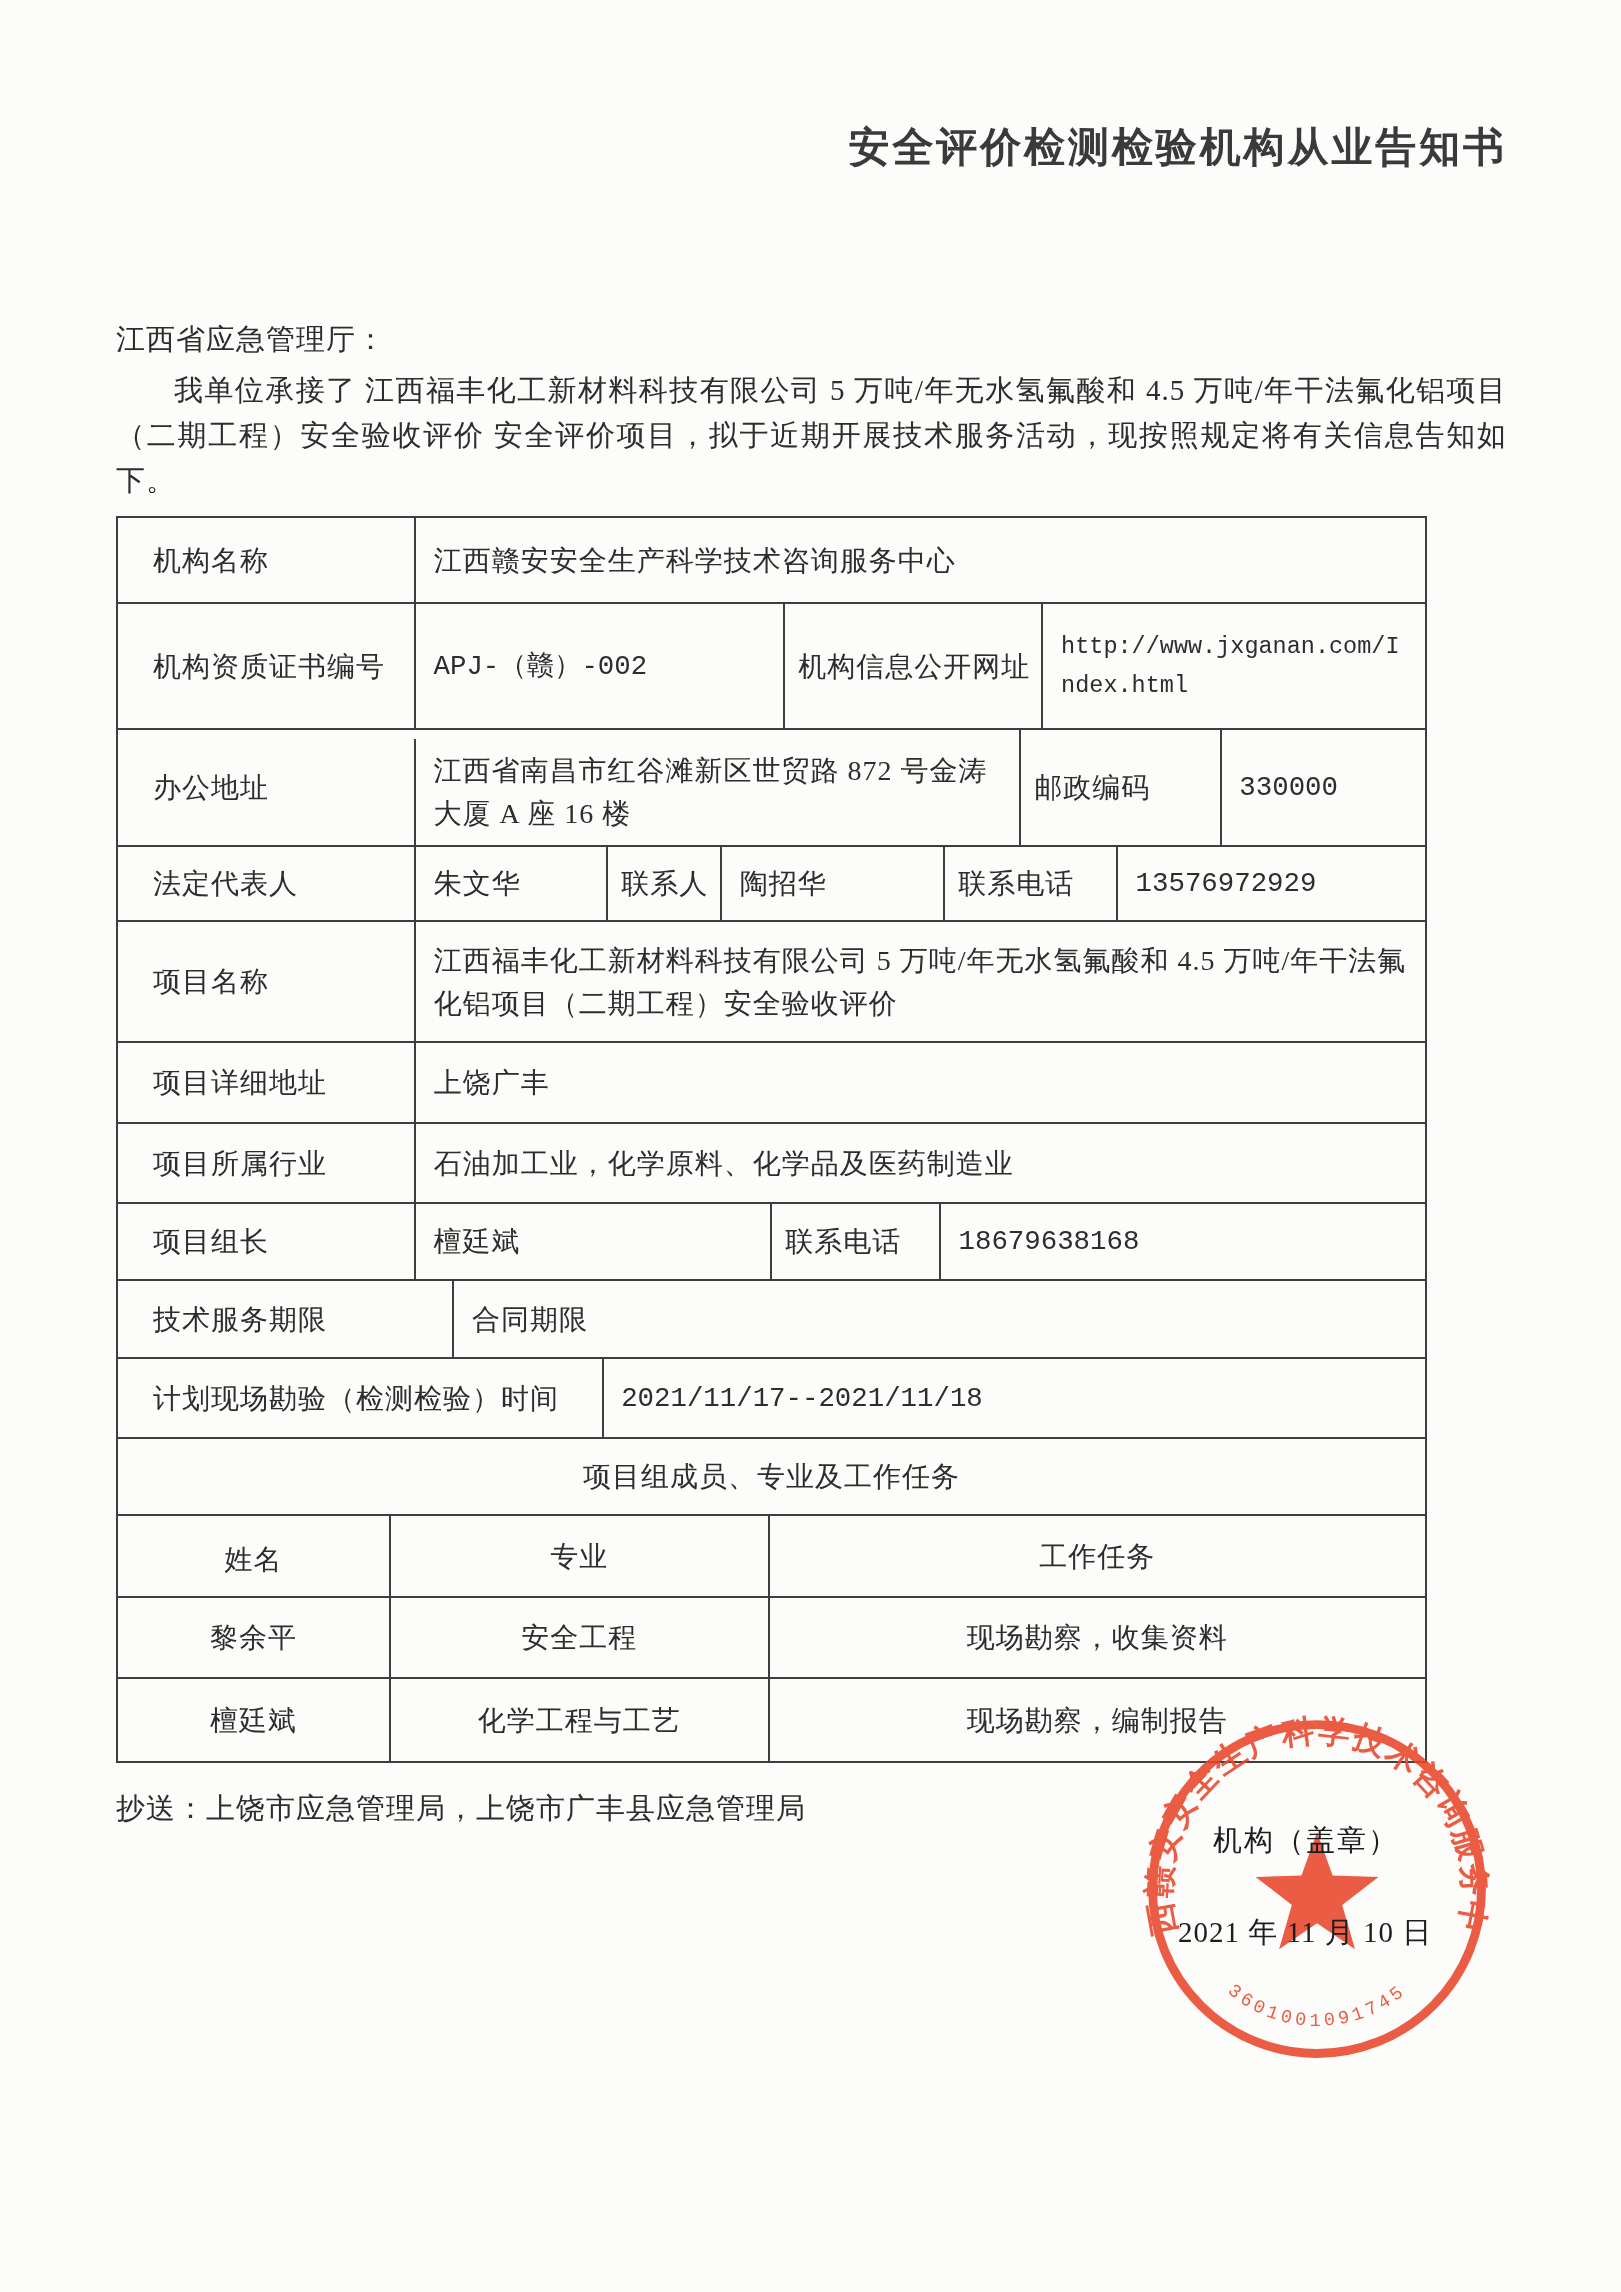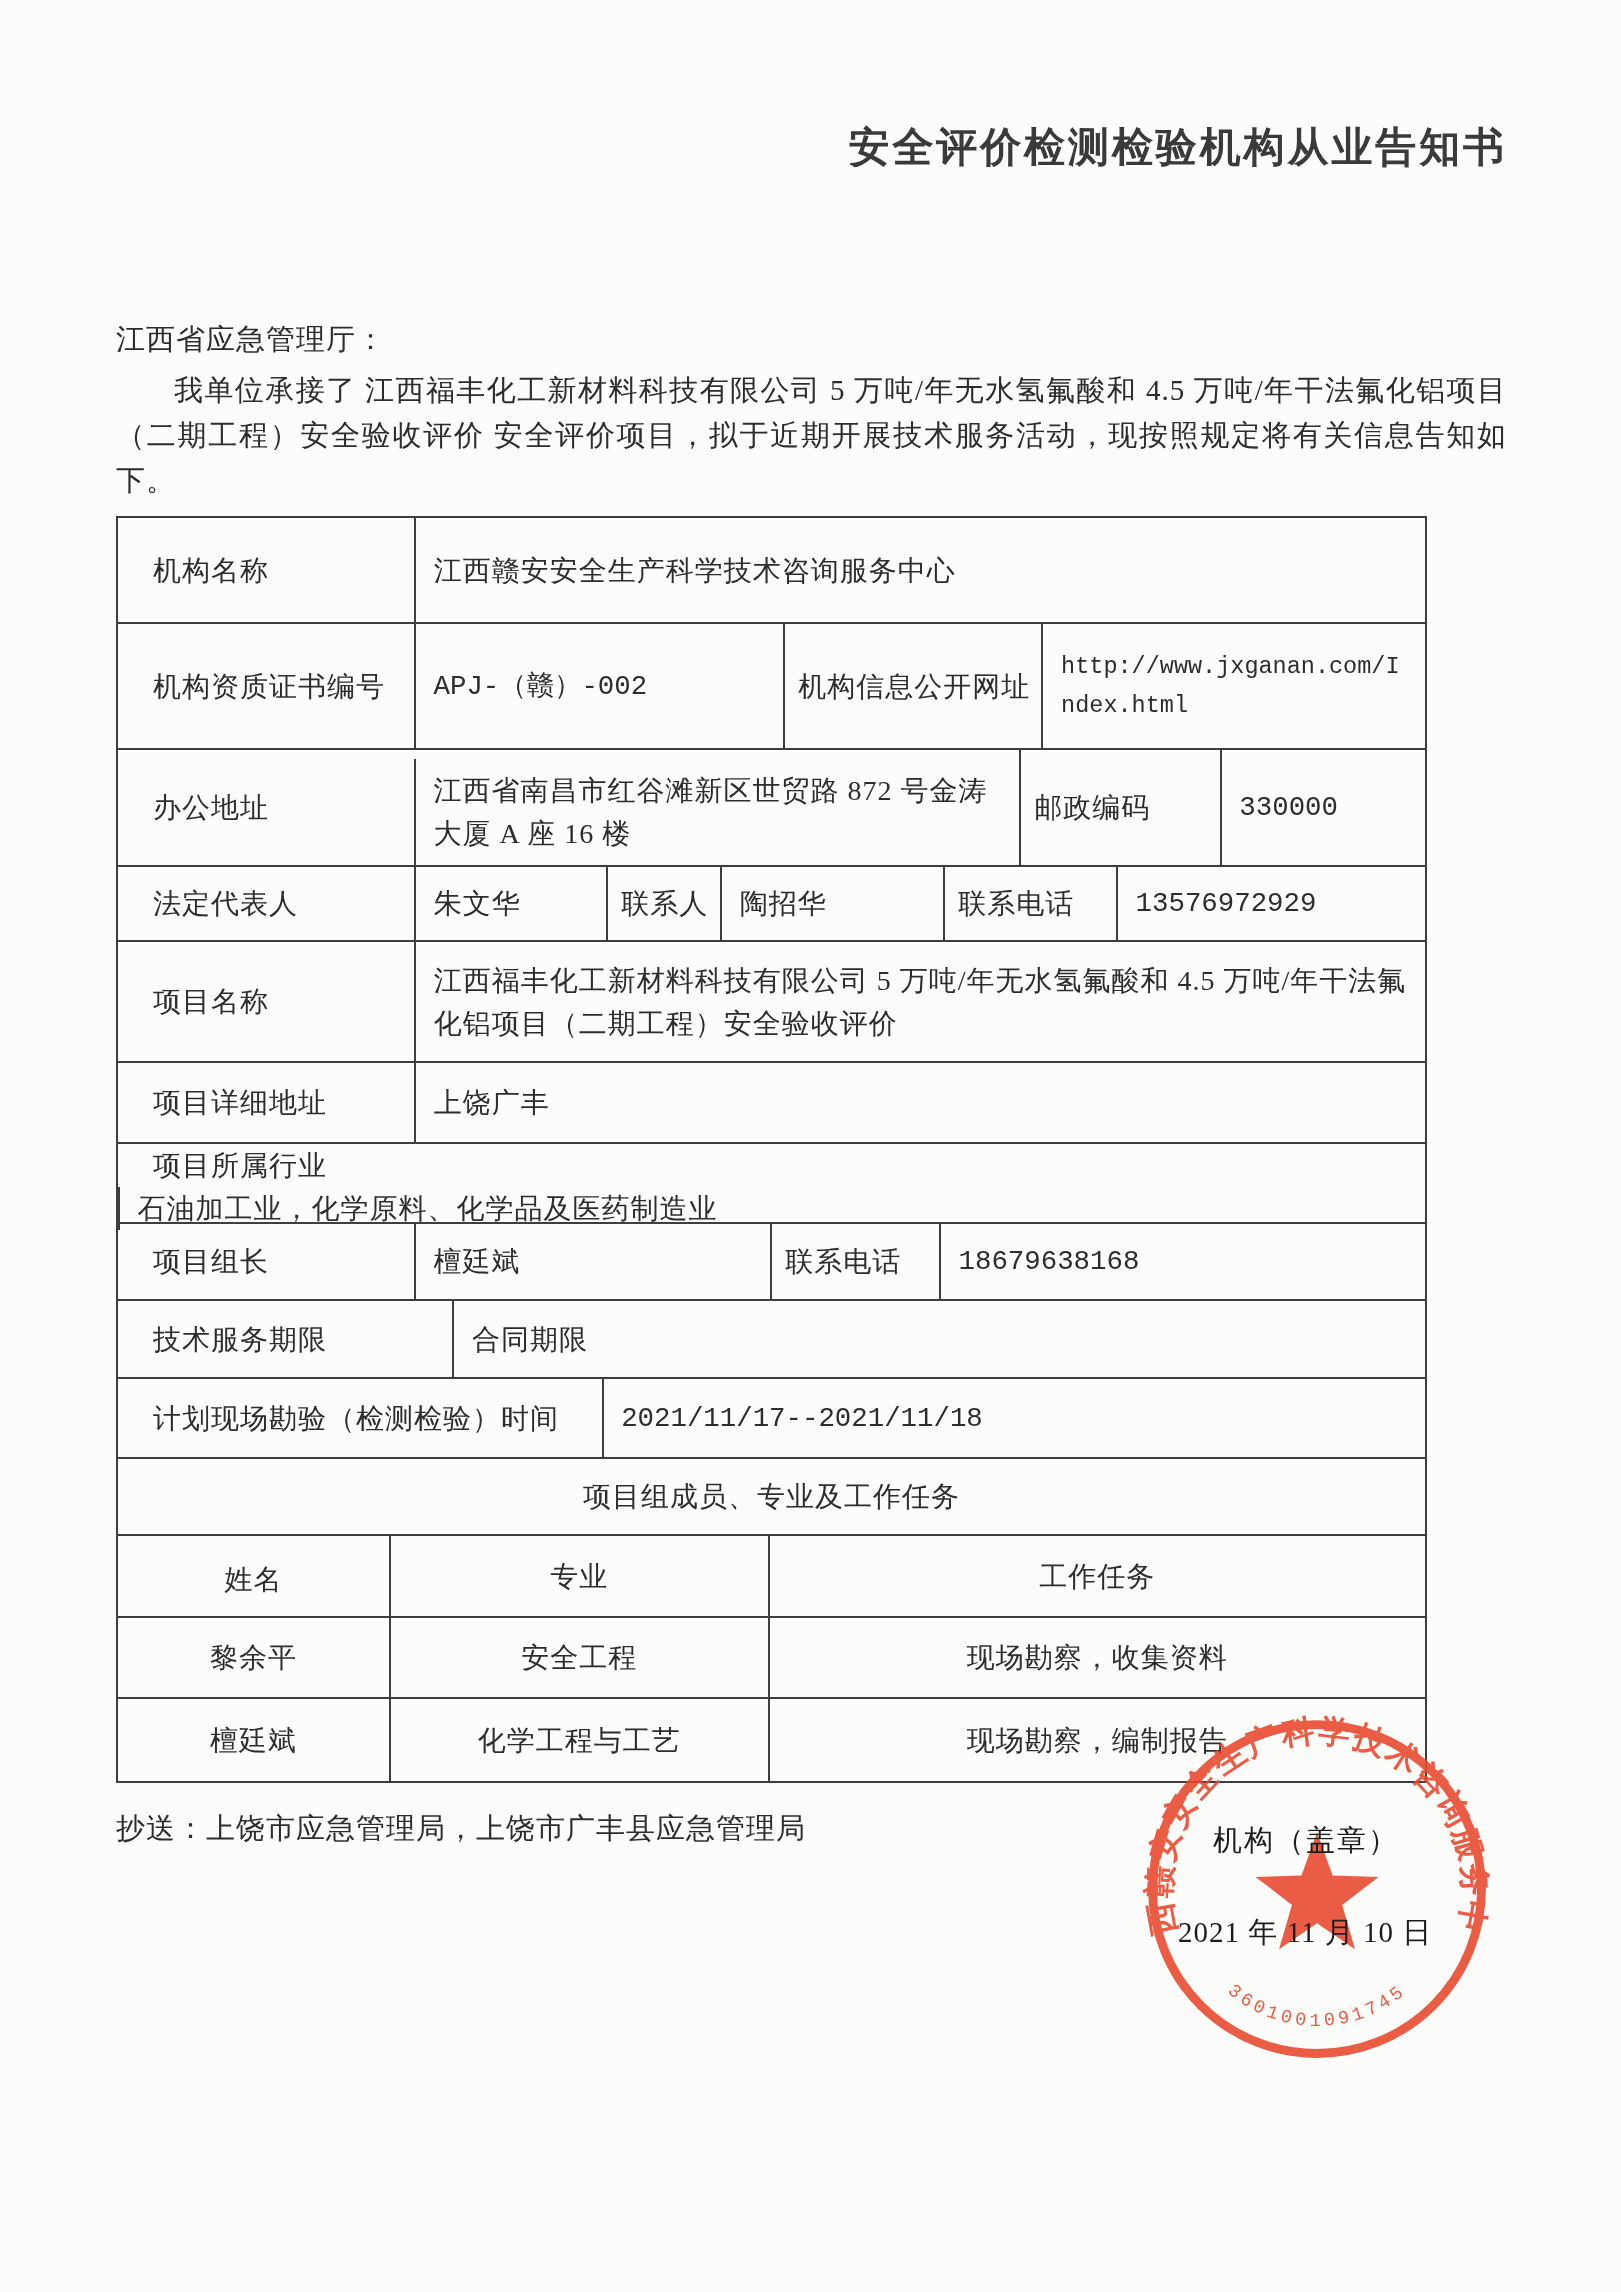--- a/index.html
+++ b/index.html
@@ -90,21 +90,21 @@
 
 <div class="page">
   <div class="content">
     <div class="doc-title">安全评价检测检验机构从业告知书</div>
 
     <div class="salutation">江西省应急管理厅：</div>
     <div class="body-para">我单位承接了 江西福丰化工新材料科技有限公司 5 万吨/年无水氢氟酸和 4.5 万吨/年干法氟化铝项目（二期工程）安全验收评价 安全评价项目，拟于近期开展技术服务活动，现按照规定将有关信息告知如下。</div>
 
     <div class="t">
 
-      <div class="tr" style="height:104px;">
+      <div class="tr" style="height:84px;">
         <div class="td lab" style="width:297px;">机构名称</div>
         <div class="td val" style="width:1014px;">江西赣安安全生产科学技术咨询服务中心</div>
       </div>
 
       <div class="tr" style="height:124px;">
         <div class="td lab" style="width:297px;">机构资质证书编号</div>
         <div class="td val mono" style="width:370px;">APJ-（赣）-002</div>
         <div class="td lab2" style="width:260px;">机构信息公开网址</div>
         <div class="td val mono url" style="width:385px;">http://www.jxganan.com/Index.html</div>
       </div>
@@ -128,21 +128,21 @@
       <div class="tr" style="height:119px;">
         <div class="td lab" style="width:297px;">项目名称</div>
         <div class="td val" style="width:1014px;">江西福丰化工新材料科技有限公司 5 万吨/年无水氢氟酸和 4.5 万吨/年干法氟化铝项目（二期工程）安全验收评价</div>
       </div>
 
       <div class="tr" style="height:79px;">
         <div class="td lab" style="width:297px;">项目详细地址</div>
         <div class="td val" style="width:1014px;">上饶广丰</div>
       </div>
 
-      <div class="tr" style="height:78px;flex-direction:column;">
+      <div class="tr" style="height:78px;">
         <div class="td lab" style="width:297px;">项目所属行业</div>
         <div class="td val" style="width:1014px;">石油加工业，化学原料、化学品及医药制造业</div>
       </div>
 
       <div class="tr" style="height:75px;">
         <div class="td lab" style="width:297px;">项目组长</div>
         <div class="td val" style="width:357px;">檀廷斌</div>
         <div class="td lab2" style="width:170px;">联系电话</div>
         <div class="td val mono" style="width:488px;">18679638168</div>
       </div>

